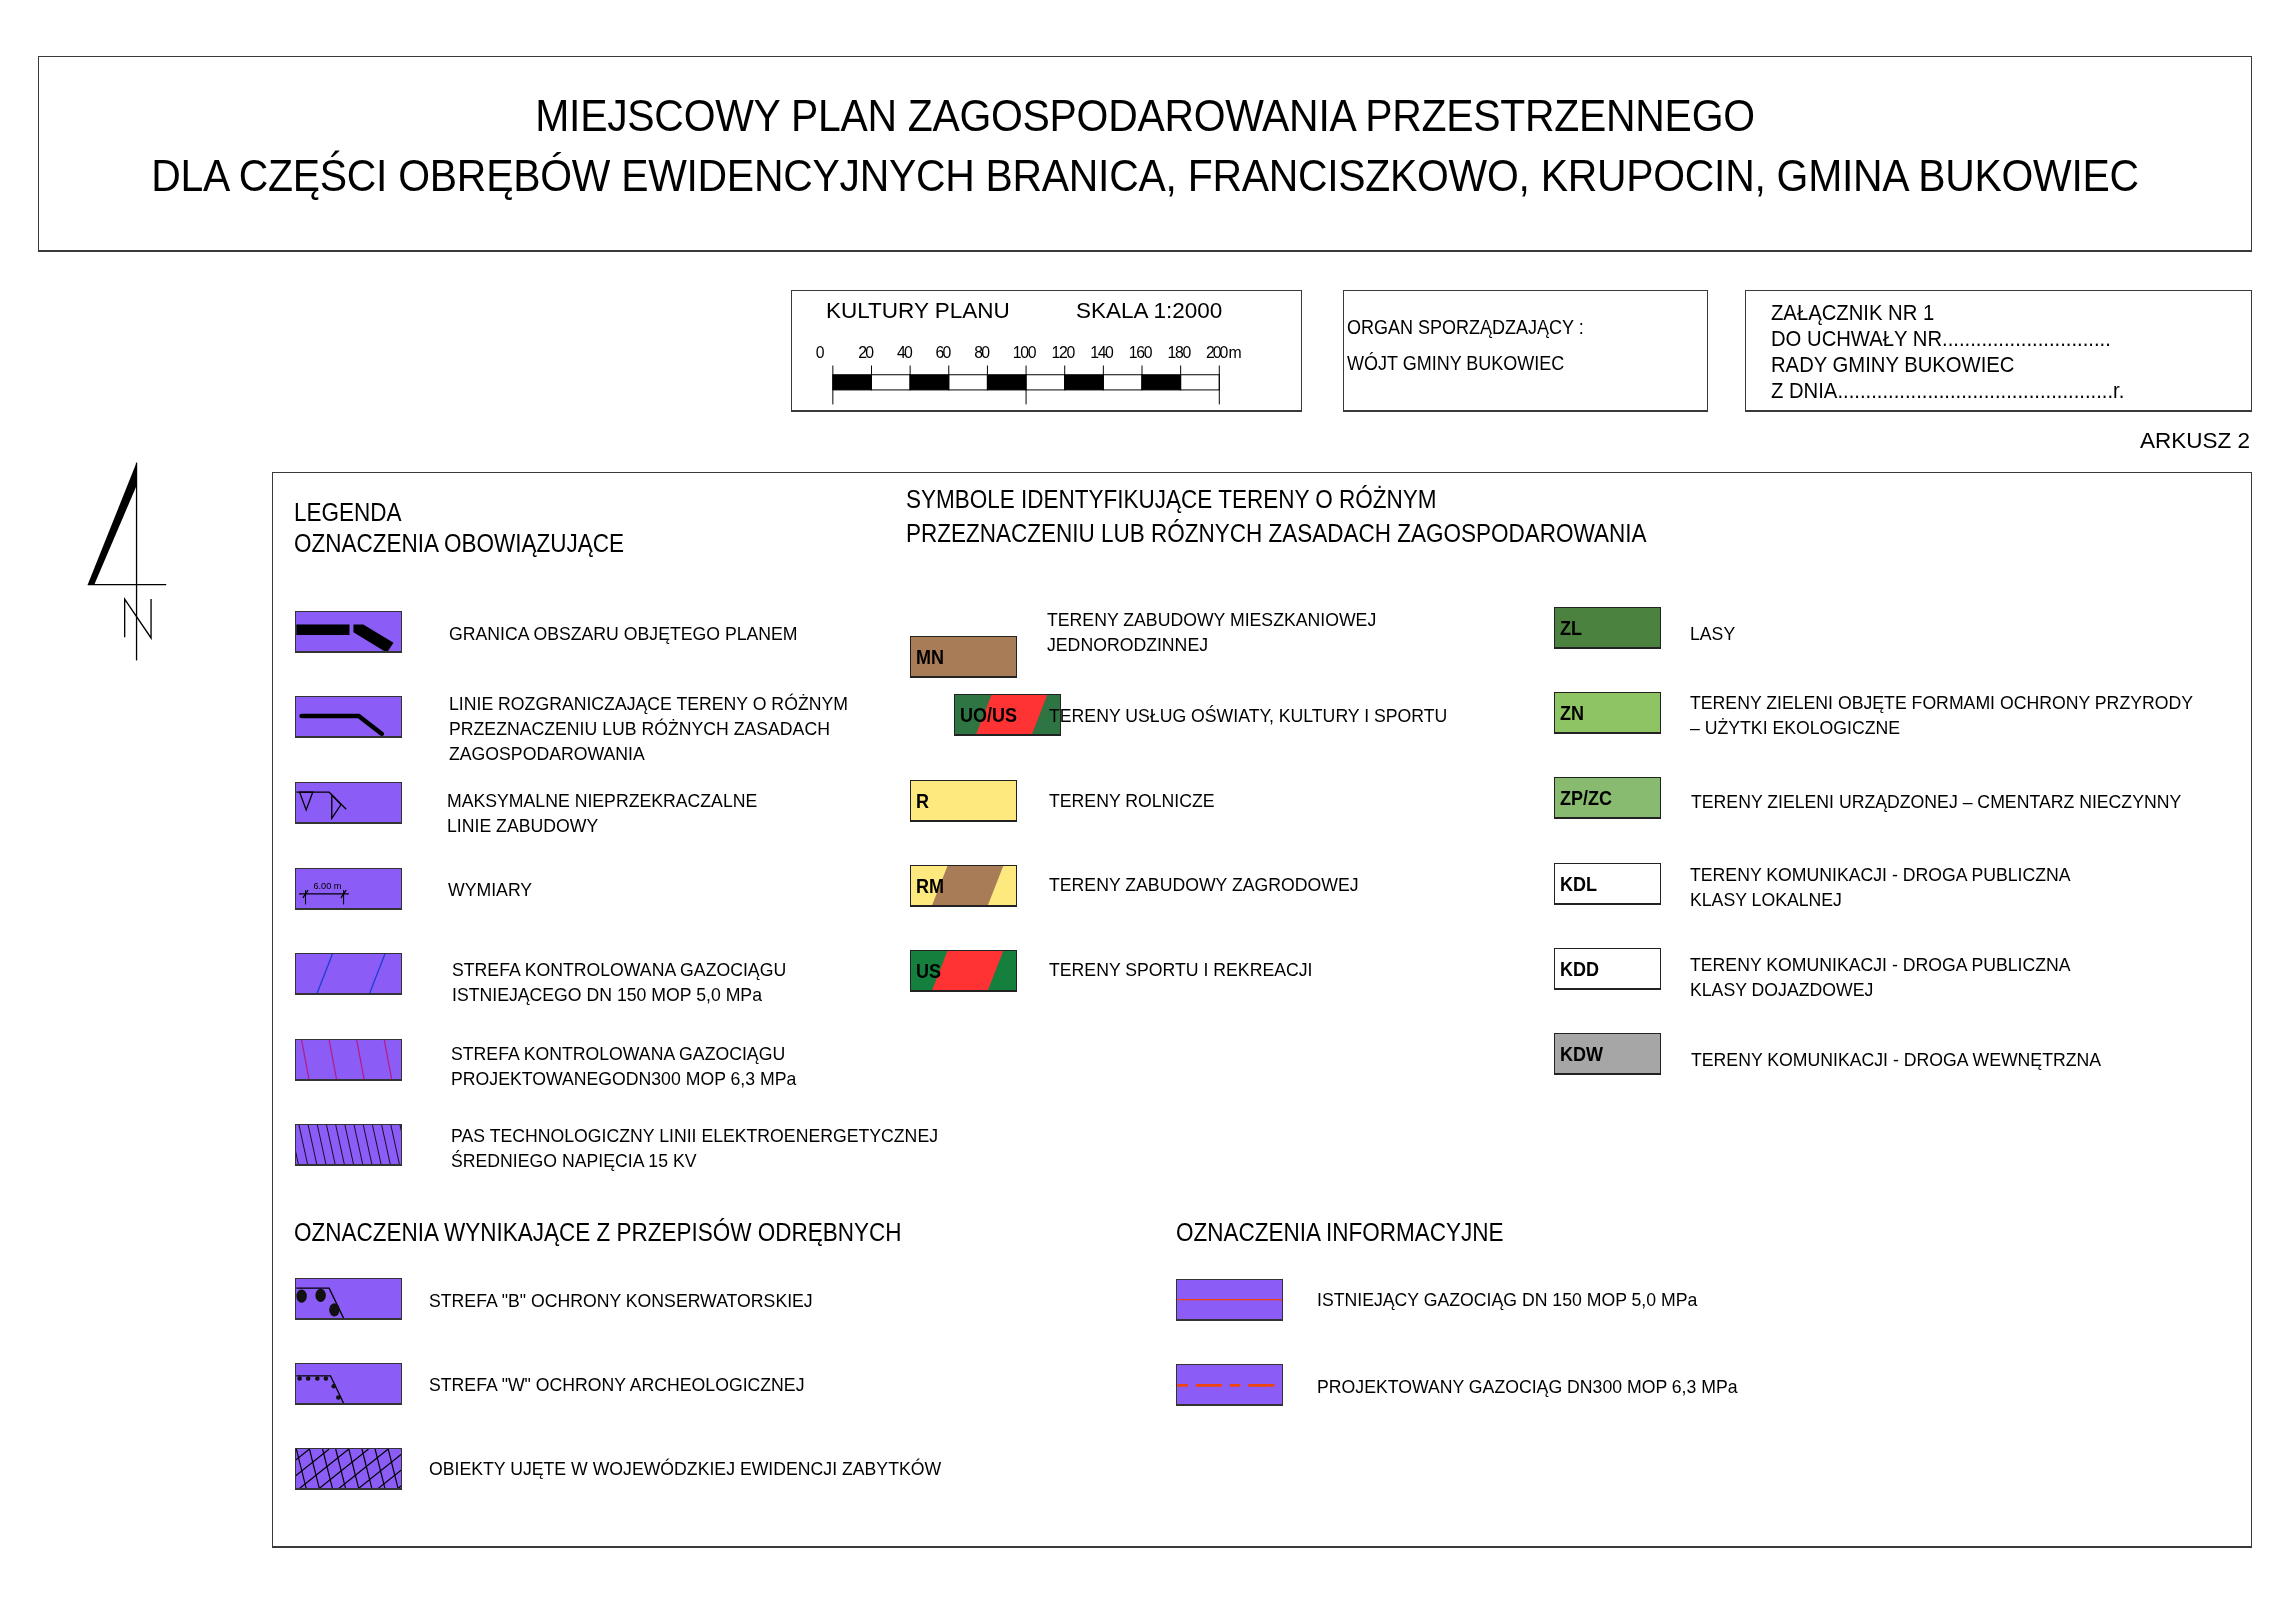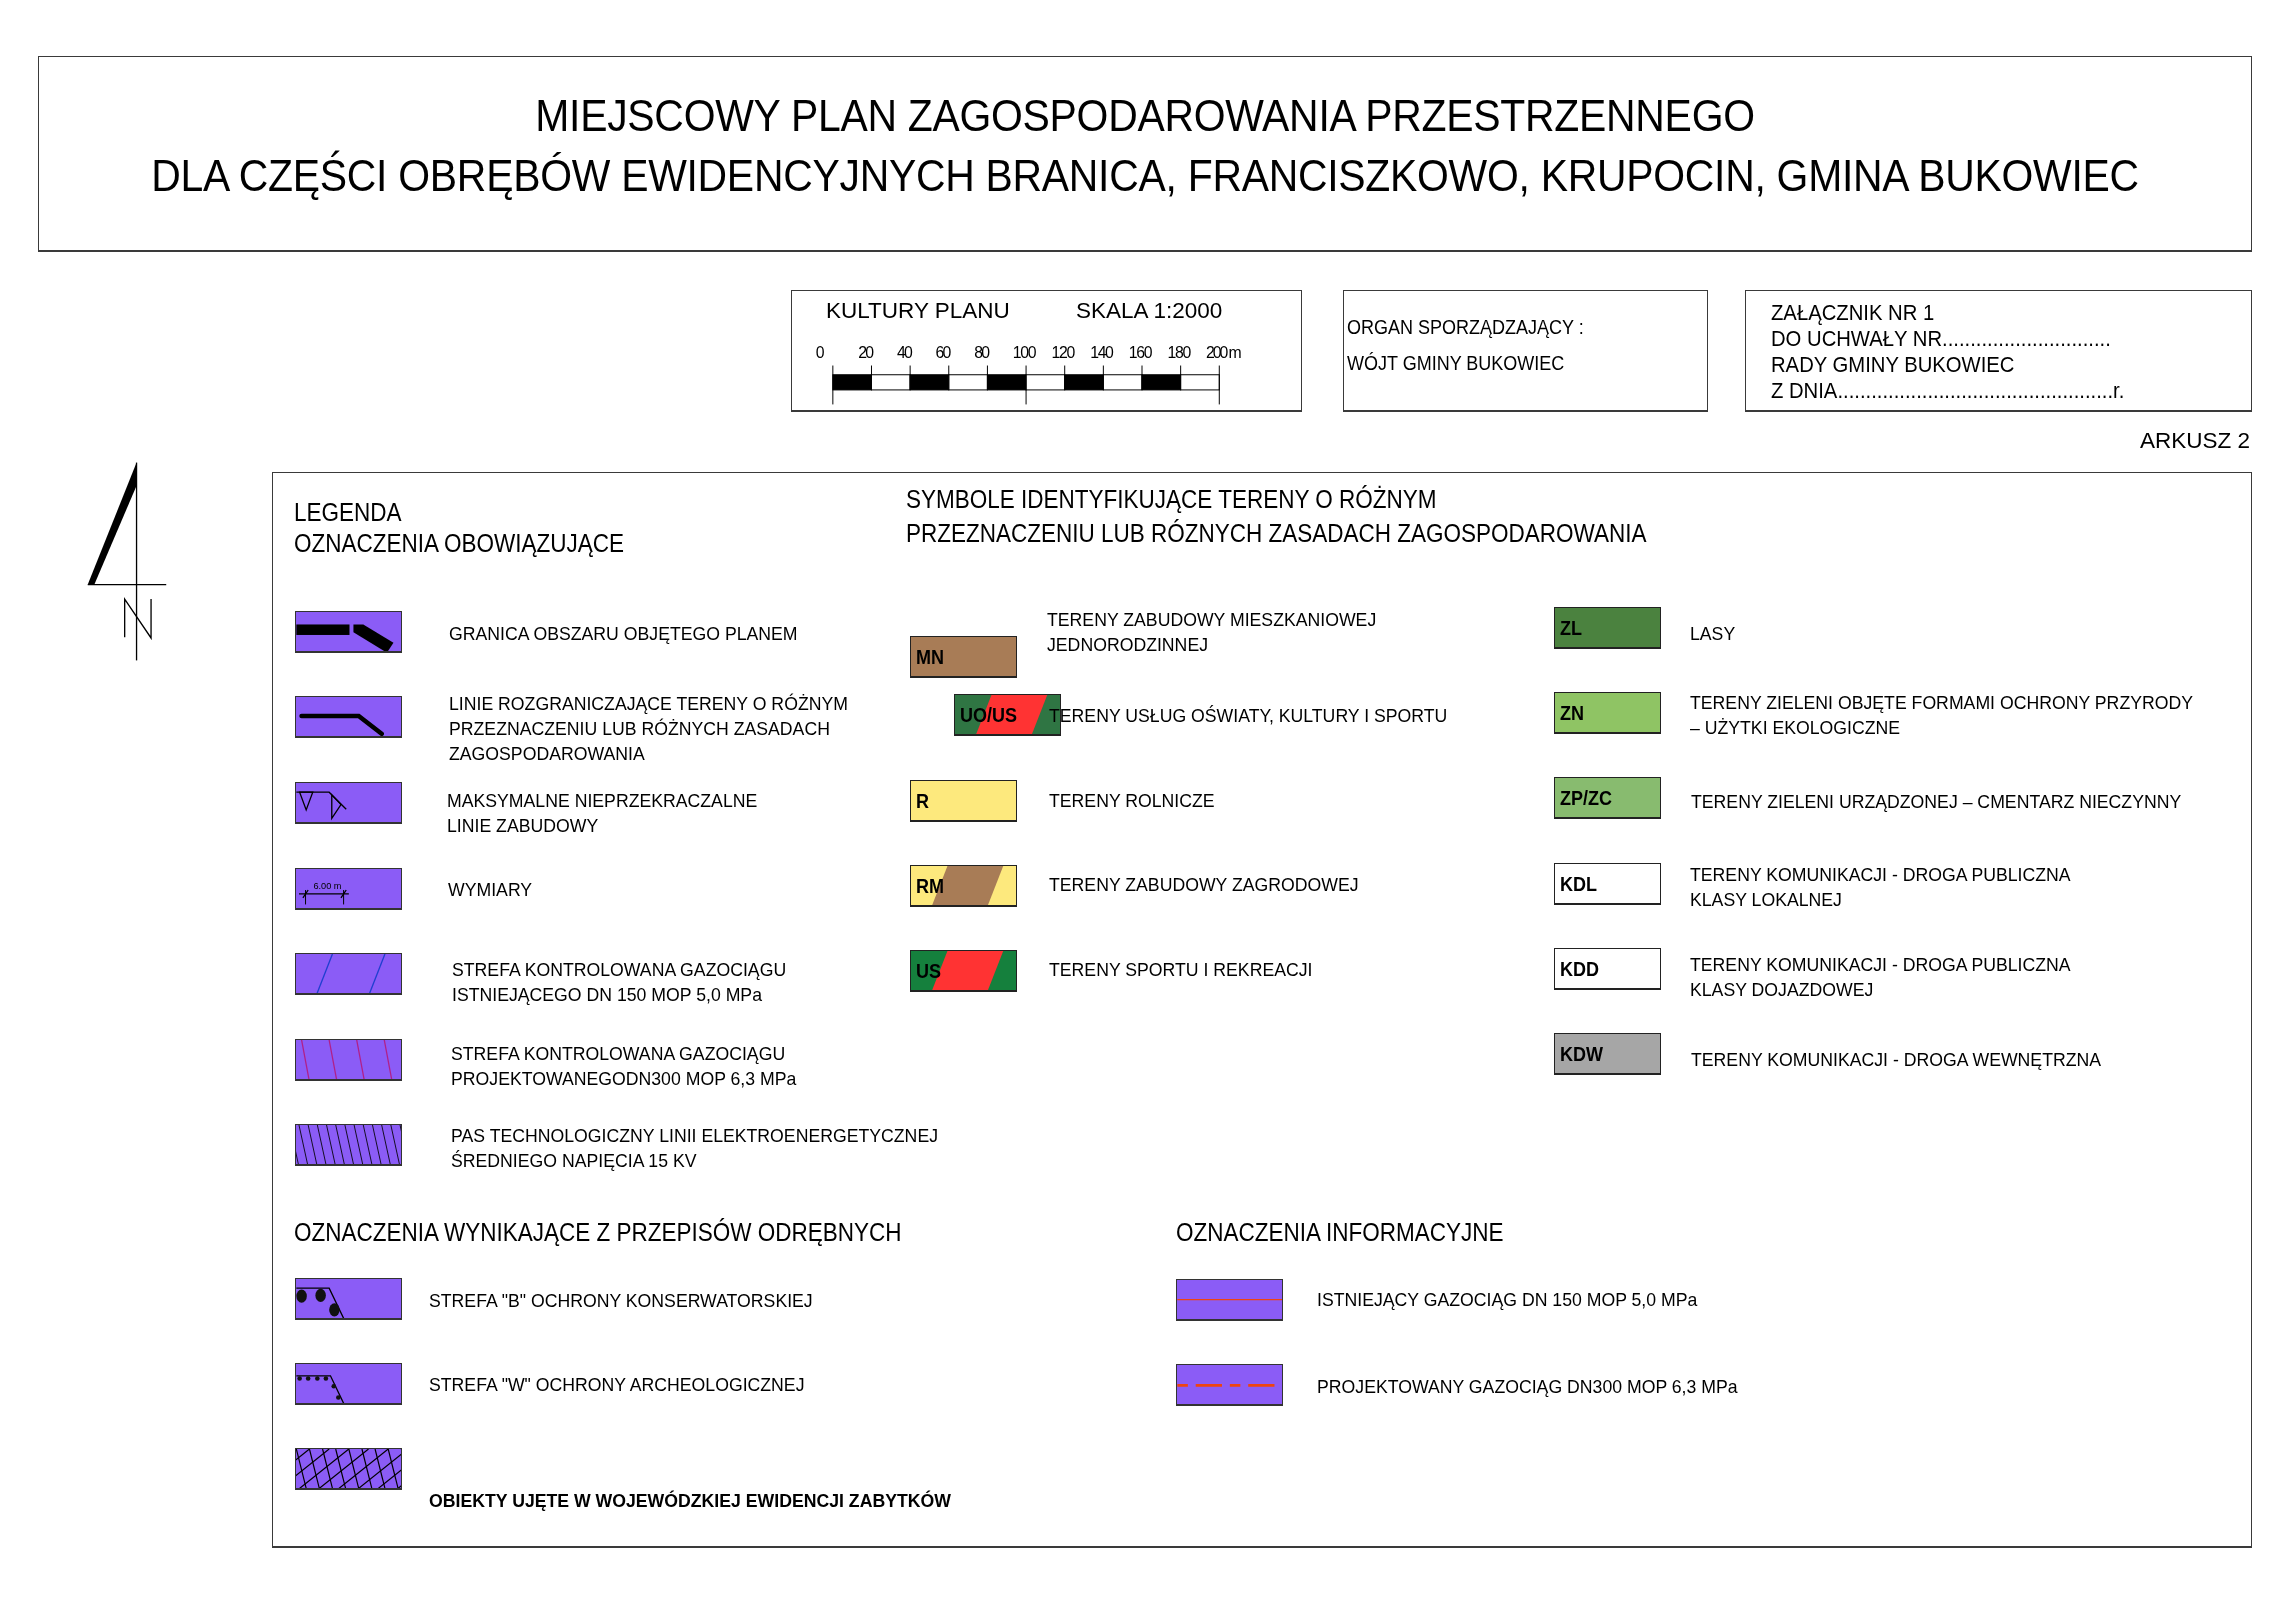--- a/index.html
+++ b/index.html
@@ -335,21 +335,21 @@
         <line x1="0" y1="64" x2="80" y2="0" stroke="#000" stroke-width="1.8"></line>
         <line x1="30" y1="64" x2="110" y2="0" stroke="#000" stroke-width="1.8"></line>
         <line x1="60" y1="64" x2="140" y2="0" stroke="#000" stroke-width="1.8"></line>
         <line x1="90" y1="64" x2="170" y2="0" stroke="#000" stroke-width="1.8"></line>
         <line x1="120" y1="64" x2="200" y2="0" stroke="#000" stroke-width="1.8"></line>
         <line x1="150" y1="64" x2="230" y2="0" stroke="#000" stroke-width="1.8"></line>
         <line x1="180" y1="64" x2="260" y2="0" stroke="#000" stroke-width="1.8"></line>
         <line x1="210" y1="64" x2="290" y2="0" stroke="#000" stroke-width="1.8"></line>
       </svg>
   </div>
-  <div class="desc" style="left:429px;top:1488px;font-weight:bold;">
+  <div class="desc" style="left:429px;top:1456px;">
       <span>OBIEKTY UJĘTE W WOJEWÓDZKIEJ EWIDENCJI ZABYTKÓW</span>
     </div>
 </div>
 
 <div>
   <div class="icn" style="left:1176px;top:1279px;">
     <svg width="107" height="42" viewBox="0 0 162 64">
         <line x1="0" y1="30" x2="162" y2="30" stroke="#ee4411" stroke-width="2"></line>
       </svg>
   </div>

